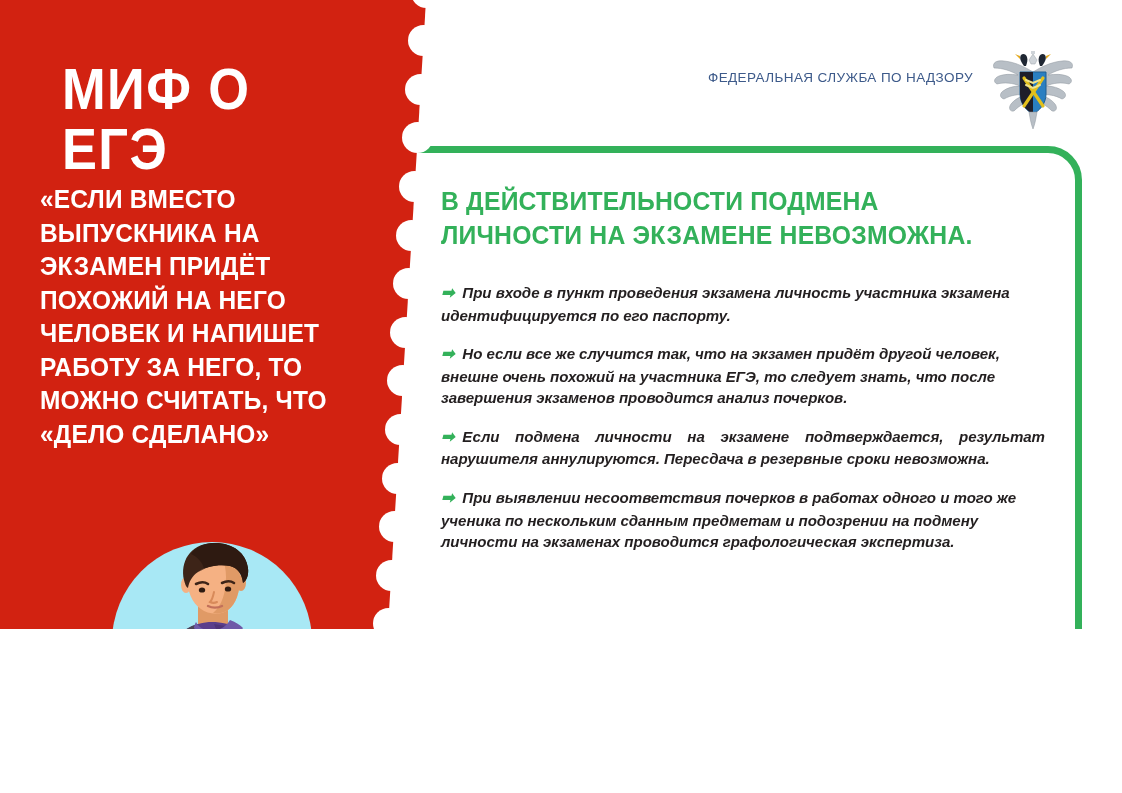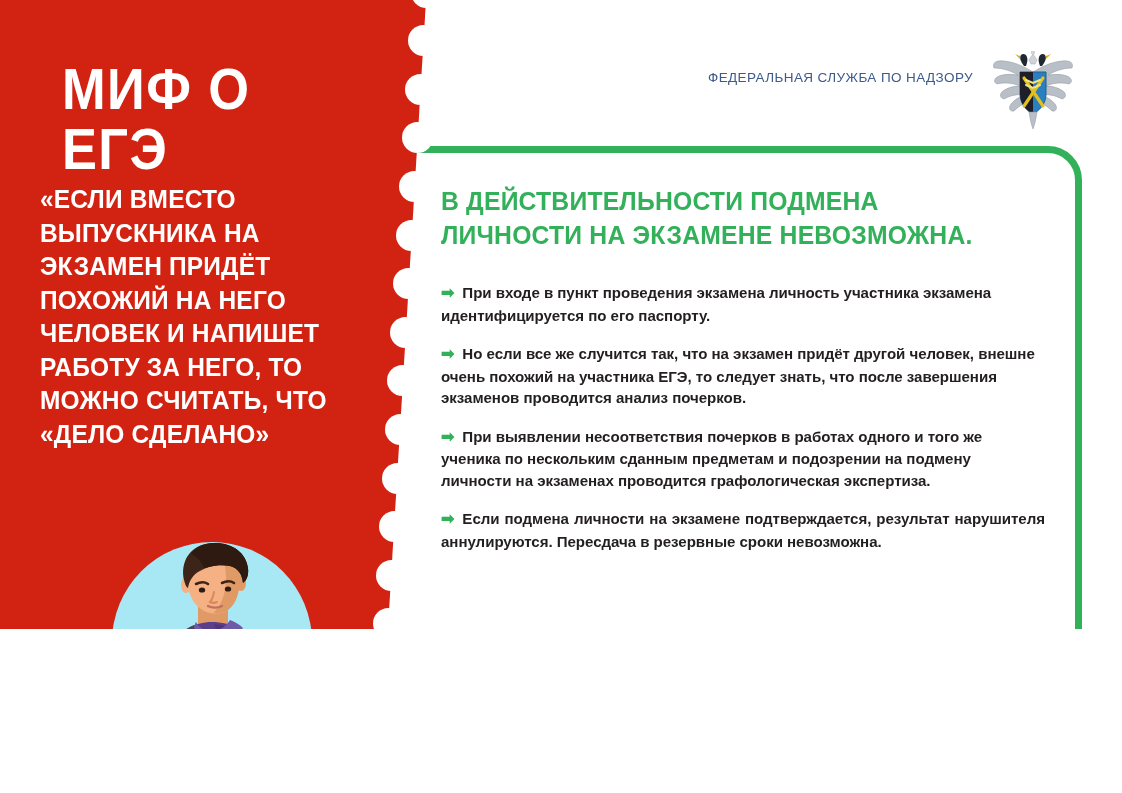--- a/index.html
+++ b/index.html
@@ -150,20 +150,21 @@
     transform-origin: left top;
     z-index: 5;
   }
 
   #bullets {
     position: absolute;
     left: 441px;
     top: 282px;
     width: 604px;
     z-index: 5;
+    font-style: italic;
   }
   .bullet {
     position: relative;
     margin-bottom: 17px;
     color: #231f20;
     font-size: 15.1px;
     font-weight: bold;
     line-height: 1.42;
     letter-spacing: -0.05px;
     font-family: "Liberation Sans Narrow", "Liberation Sans", sans-serif;
@@ -313,23 +314,23 @@
 
   <div id="card-heading">В ДЕЙСТВИТЕЛЬНОСТИ ПОДМЕНА ЛИЧНОСТИ НА ЭКЗАМЕНЕ НЕВОЗМОЖНА.</div>
 
   <div id="bullets">
     <div class="bullet">
       <span class="arrow">➡</span><span class="txt">При входе в пункт проведения экзамена личность участника экзамена идентифицируется по его паспорту.</span>
     </div>
     <div class="bullet">
       <span class="arrow">➡</span><span class="txt">Но если все же случится так, что на экзамен придёт другой человек, внешне очень похожий на участника ЕГЭ, то следует знать, что после завершения экзаменов проводится анализ почерков.</span>
     </div>
+    <div class="bullet justify">
+      <span class="arrow">➡</span><span class="txt">Если подмена личности на экзамене подтверждается, результат нарушителя аннулируются. Пересдача в резервные сроки невозможна.</span>
+    </div>
     <div class="bullet">
       <span class="arrow">➡</span><span class="txt">При выявлении несоответствия почерков в работах одного и того же ученика по нескольким сданным предметам и подозрении на подмену личности на экзаменах проводится графологическая экспертиза.</span>
     </div>
-    <div class="bullet justify">
-      <span class="arrow">➡</span><span class="txt">Если подмена личности на экзамене подтверждается, результат нарушителя аннулируются. Пересдача в резервные сроки невозможна.</span>
-    </div>
   </div>
 
   <div id="page-badge">10</div>
 
 </div>
 
 </body></html>

